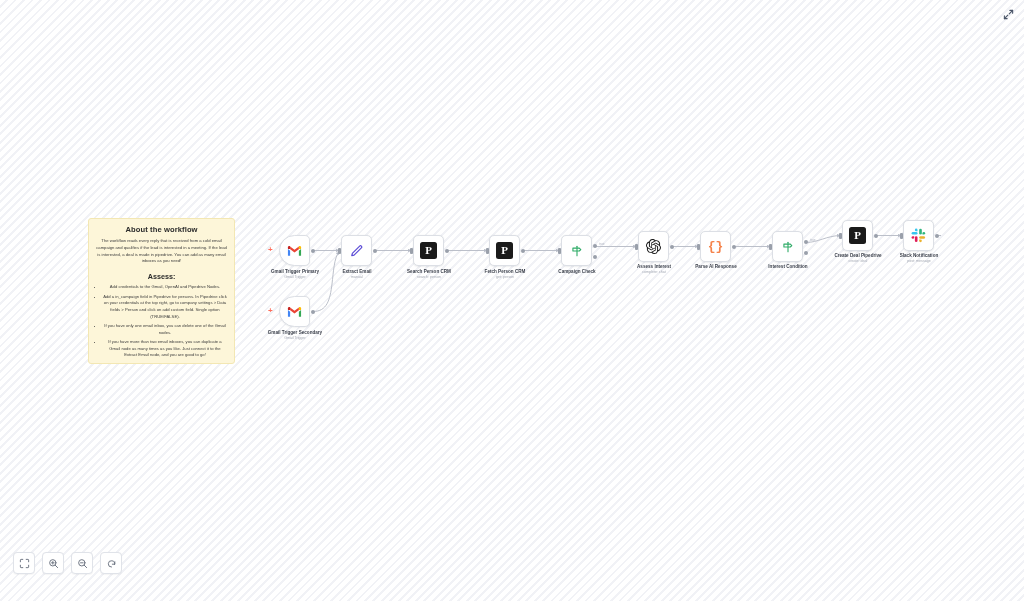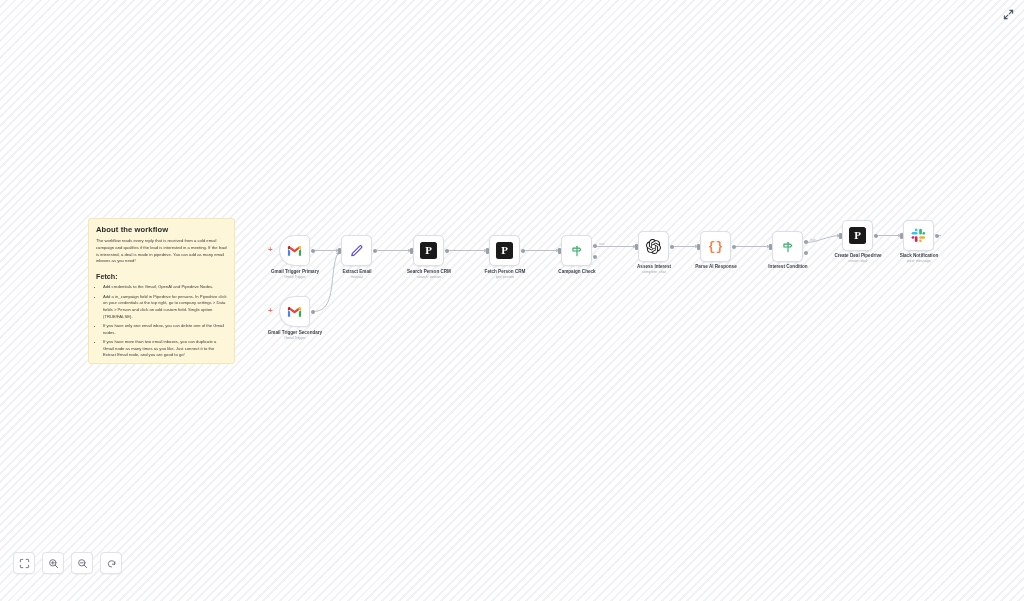--- a/index.html
+++ b/index.html
@@ -35,20 +35,21 @@
   
   .sticky {
     position: absolute;
     left: 88px; top: 218px;
     width: 147px; height: 146px;
     background: #fdf6d9;
     border: 1px solid #f3e7b3;
     border-radius: 3px;
     padding: 6px 7px 5px 7px;
     overflow: hidden;
+    text-align: center;
   }
   .sticky h2 {
     margin: 0 0 4px 0;
     font-size: 7.6px;
     font-weight: bold;
     color: #2b2b2b;
     letter-spacing: 0.1px;
   }
   .sticky p {
     margin: 0 0 7px 0;
@@ -215,21 +216,21 @@
 
       <path d="M875,235.5 L901,235.5" marker-end="url(#arrow)"></path>
 
       <path d="M936,235.5 L941,235.5"></path>
     </g>
   </svg>
 
   <div class="sticky">
     <h2>About the workflow</h2>
     <p>The workflow reads every reply that is received from a cold email campaign and qualifies if the lead is interested in a meeting. If the lead is interested, a deal is made in pipedrive. You can add as many email inboxes as you need!</p>
-    <h3>Fetch:</h3>
+    <h3>Assess:</h3>
     <ul>
       <li>Add credentials to the Gmail, OpenAI and Pipedrive Nodes.</li>
       <li>Add a in_campaign field in Pipedrive for persons. In Pipedrive click on your credentials at the top right, go to company settings &gt; Data fields &gt; Person and click on add custom field. Single option (TRUE/FALSE).</li>
       <li>If you have only one email inbox, you can delete one of the Gmail nodes.</li>
       <li>If you have more than two email inboxes, you can duplicate a Gmail node as many times as you like. Just connect it to the Extract Email node, and you are good to go!</li>
       <li>In the Gmail inbox nodes, select Inbox under label names and uncheck Simplify.</li>
     </ul>
   </div>
 
   <div class="plus-marker" style="left:268px; top:246px;">+</div>

